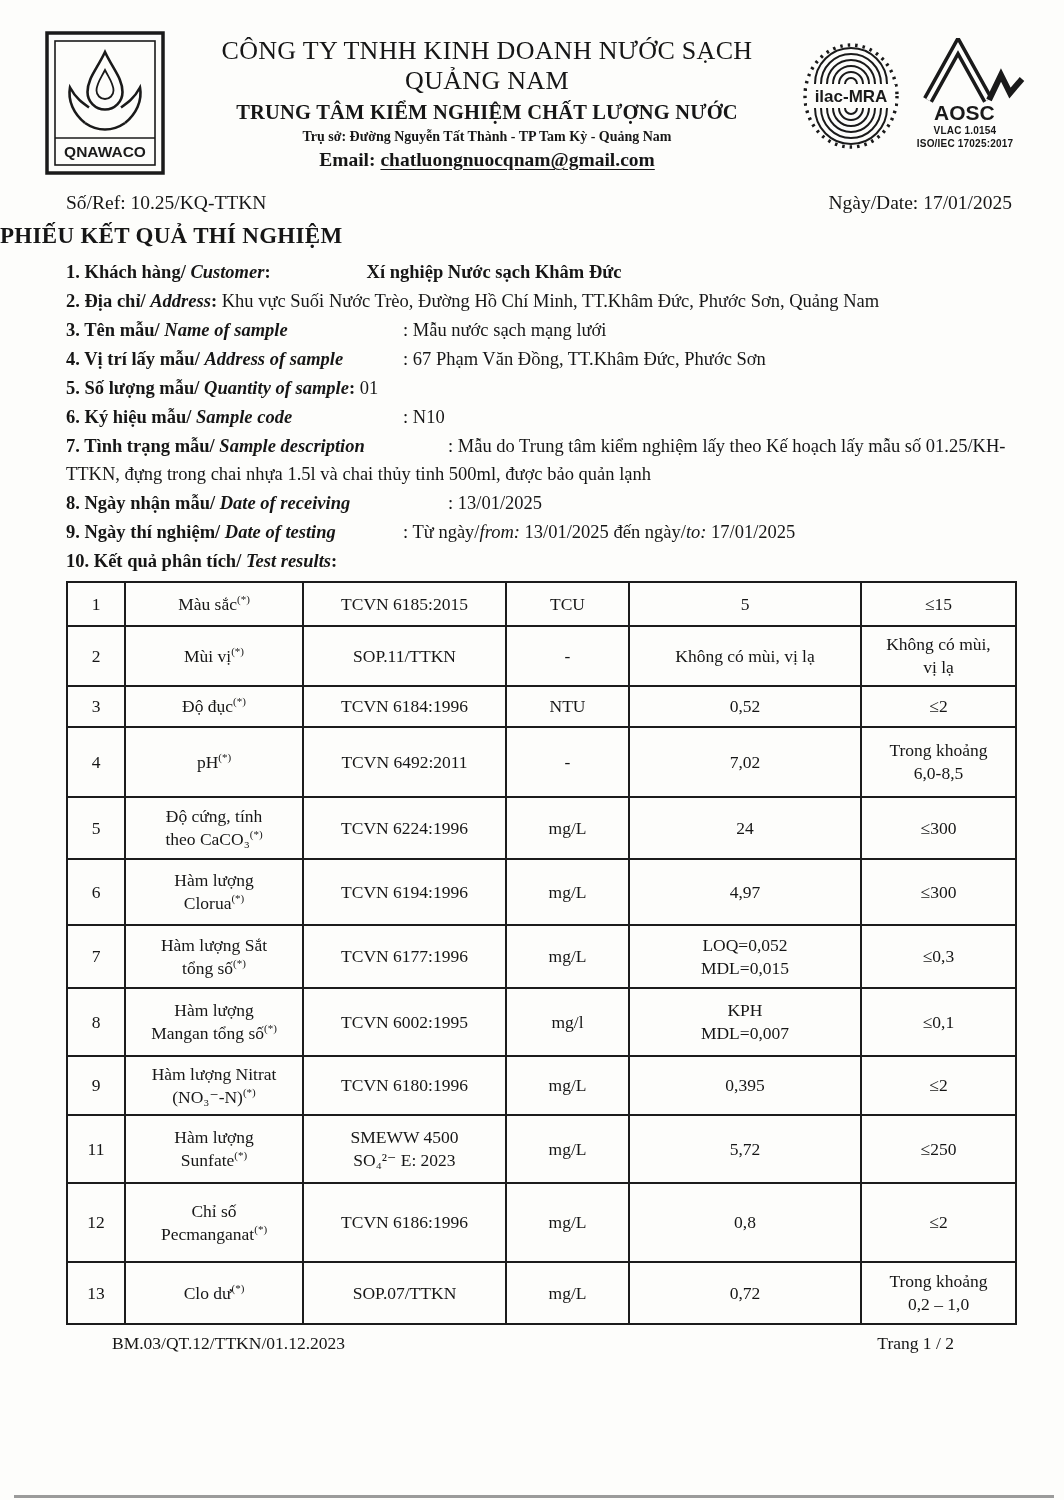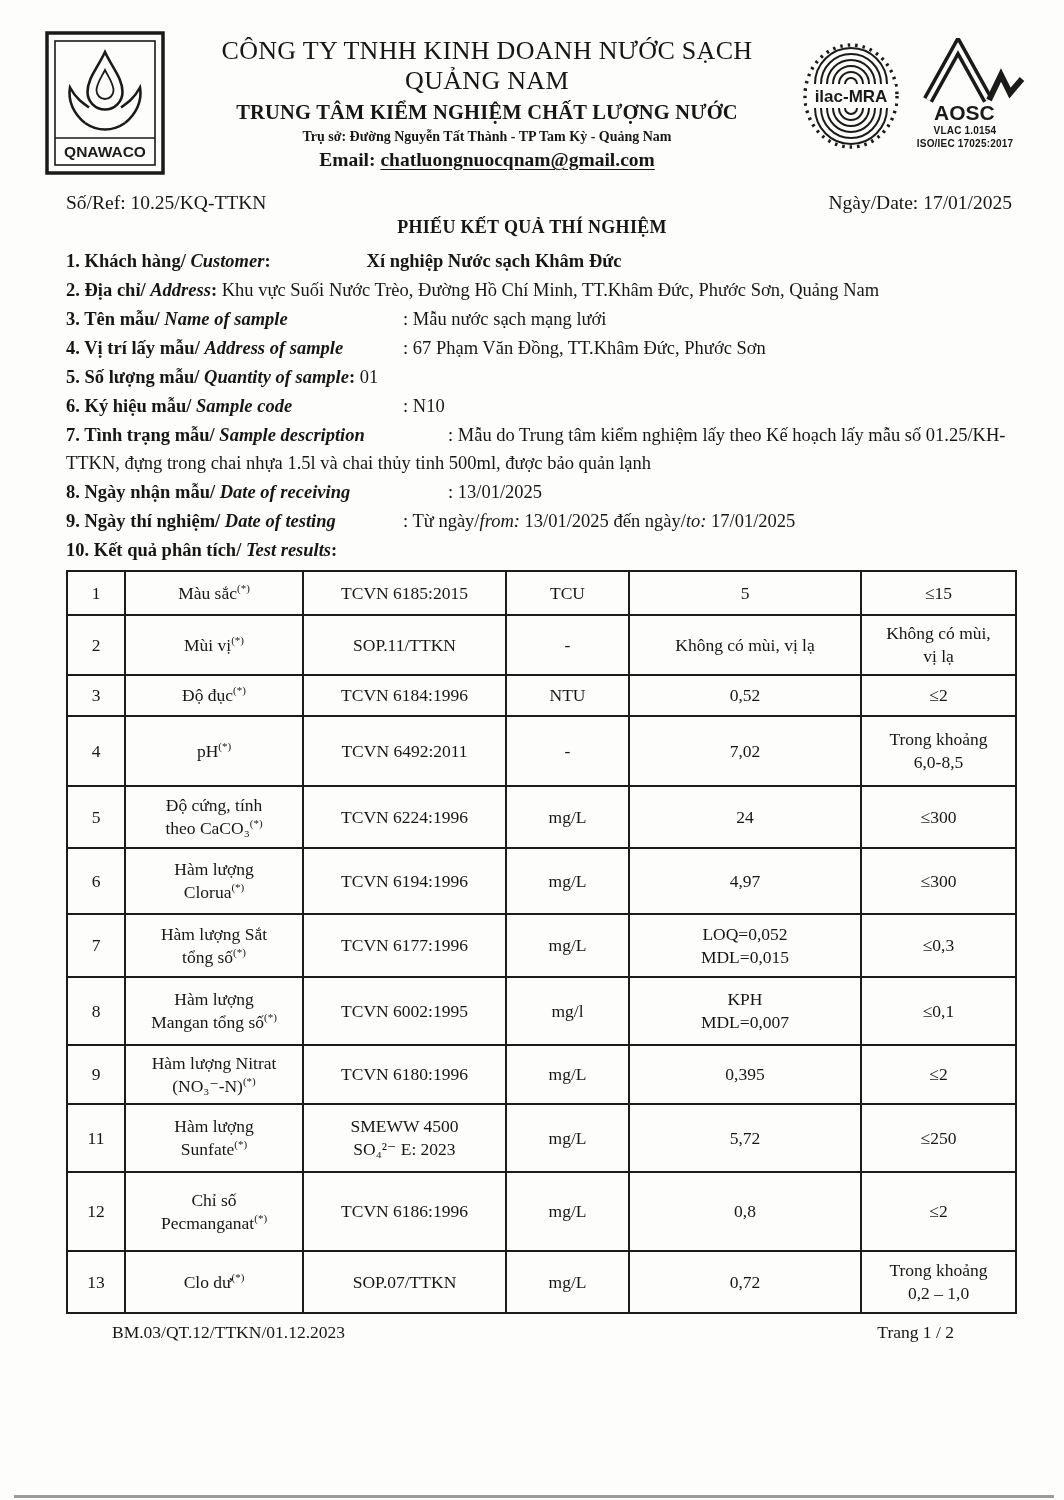--- a/index.html
+++ b/index.html
@@ -21,21 +21,21 @@
   .co2 { font-size:20.5px; font-weight:bold; margin-top:5px; letter-spacing:.2px; }
   .co3 { font-size:14px; font-weight:bold; margin-top:5px; }
   .co4 { font-size:19.5px; font-weight:bold; margin-top:4px; }
   .co5 { font-size:19.5px; font-weight:bold; margin-top:4px; }
   .email-a { text-decoration:underline; text-underline-offset:3px; }
   .hdr-right { flex:0 0 auto; display:flex; align-items:flex-start; padding-top:8px; }
   .aosc-wrap { display:flex; flex-direction:column; align-items:center; }
   .aosc-sub { font-family:"Liberation Sans","DejaVu Sans",sans-serif; font-weight:bold; font-size:10px; line-height:13px; letter-spacing:.2px; }
   
   .refrow { display:flex; justify-content:space-between; padding:12px 52px 0 66px; font-size:19.5px; }
-  .title { text-align:center; font-size:18px; font-weight:bold; margin-top:3px; letter-spacing:.3px; }
+  .title { text-align:left; font-size:23px; font-weight:bold; margin-top:9px; letter-spacing:.3px; }
   .subtitle { text-align:center; font-size:19.5px; font-weight:bold; margin-top:3px; }
   
   .info { padding:8px 48px 0 66px; font-size:18.5px; }
   .item { line-height:28px; margin-top:1px; }
   .b  { font-weight:bold;margin-top:8px; }
   .bi { font-weight:bold; font-style:italic; }
   .it { font-style:italic; }
   .lab { display:inline-block; }
   .wa  { min-width:337px; }
   .wb  { min-width:382px; }

